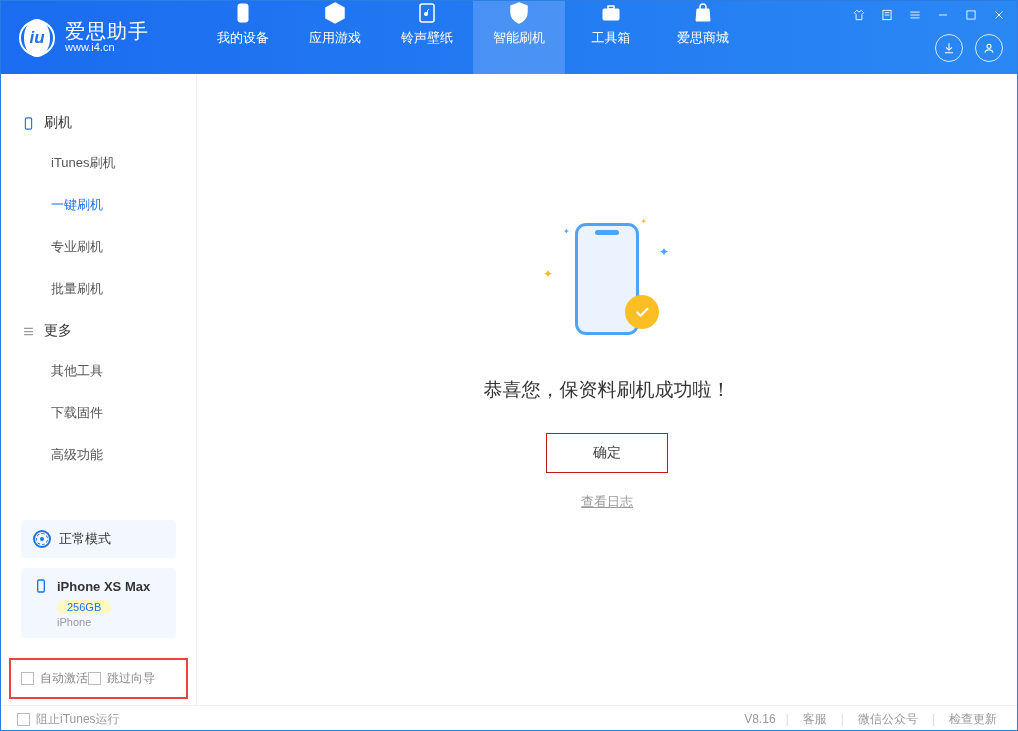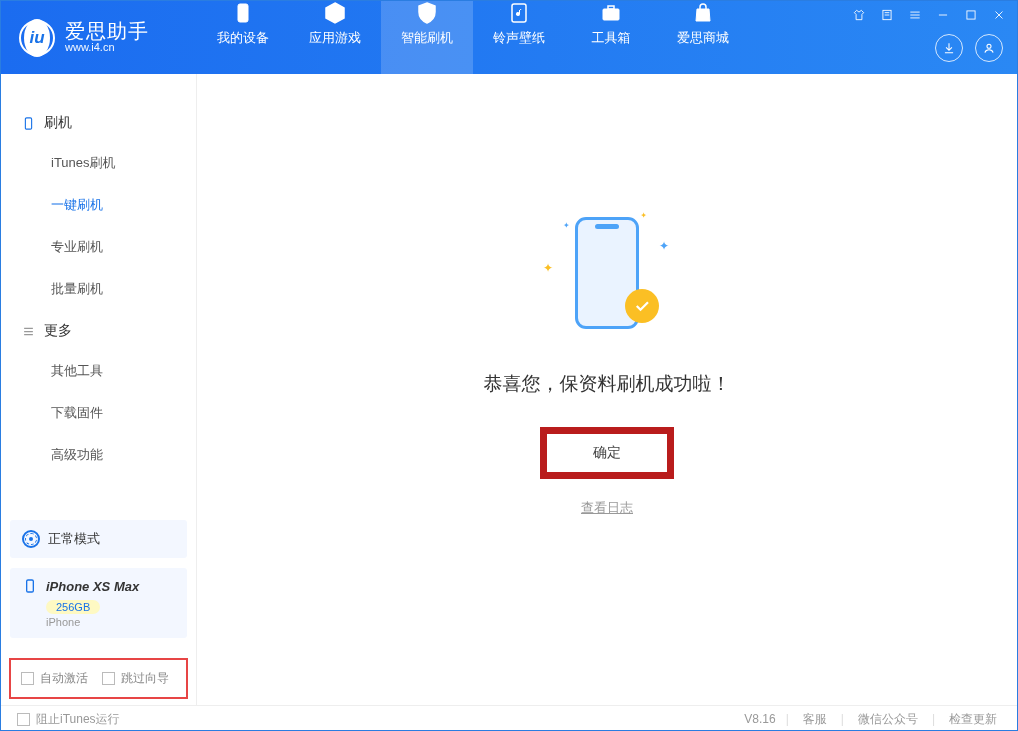--- a/index.html
+++ b/index.html
@@ -31,54 +31,54 @@
 .body { display: flex; height: 631px; }
 
 
 .sidebar { width: 196px; border-right: 1px solid #eee; display: flex; flex-direction: column; }
 .sidebar-scroll { flex: 1; padding-top: 28px; }
 .group-header { display: flex; align-items: center; gap: 8px; padding: 12px 20px 10px; color: #333; font-size: 14px; font-weight: 500; }
 .group-header svg { width: 15px; height: 15px; }
 .sub-item { padding: 12px 0 12px 50px; font-size: 13px; color: #555; cursor: pointer; }
 .sub-item.active { color: #1a73e8; }
 
-.device-block { padding: 10px 9px; }
+.device-block { padding: 10px 20px; }
 .mode-card { background: #f3f7ff; border-radius: 3px; padding: 10px 12px; display: flex; align-items: center; gap: 8px; margin-bottom: 10px; }
 .mode-card .dot { width: 18px; height: 18px; border-radius: 50%; border: 2px solid #1a73e8; display: flex; align-items: center; justify-content: center; }
 .mode-card .dot::before { content: ''; width: 4px; height: 4px; background: #1a73e8; border-radius: 50%; position: absolute; }
 .mode-card .dot { position: relative; }
 .mode-card .dot::after { content: ''; position: absolute; width: 10px; height: 10px; border: 1px dashed #1a73e8; border-radius: 50%; }
 .mode-card span { font-size: 13px; color: #333; }
 
 .dev-card { background: #f3f7ff; border-radius: 3px; padding: 10px 12px; }
 .dev-card .row1 { display: flex; align-items: center; gap: 8px; }
 .dev-card .phone-ic { width: 16px; height: 16px; }
-.dev-card .name { font-size: 13px; font-weight: 600; color: #333; font-style: italic; }
+.dev-card .name { font-size: 13px; font-weight: 600; color: #333; }
 .dev-card .cap { display: inline-block; margin: 6px 0 2px 24px; font-size: 11px; color: #1a73e8; background: #fef9c3; border-radius: 9px; padding: 1px 10px; }
 .dev-card .type { margin-left: 24px; font-size: 11px; color: #999; }
 
-.checks { border: 2px solid #e74545; margin: 10px 8px 6px; padding: 10px; display: flex; gap: 14px; }
+.checks { border: 2px solid #e74545; margin: 10px 8px 6px; padding: 10px; display: flex; }
 .ck { display: flex; align-items: center; gap: 6px; font-size: 12px; color: #888; cursor: pointer; }
 .ck .box { width: 13px; height: 13px; border: 1px solid #bbb; }
 
 
 .main { flex: 1; display: flex; flex-direction: column; align-items: center; justify-content: center; padding-bottom: 60px; }
 .illust { position: relative; width: 140px; height: 140px; margin-bottom: 28px; }
 .phone-shape { position: absolute; left: 38px; top: 14px; width: 64px; height: 112px; border: 3.5px solid #4da3f8; border-radius: 11px; background: #eaf3ff; }
 .phone-shape::before { content: ''; position: absolute; top: 4px; left: 50%; transform: translateX(-50%); width: 24px; height: 5px; background: #4da3f8; border-radius: 3px; }
 .check-badge { position: absolute; right: 18px; bottom: 20px; width: 34px; height: 34px; background: #fbbf24; border-radius: 50%; display: flex; align-items: center; justify-content: center; }
 .check-badge svg { width: 18px; height: 18px; stroke: #fff; fill: none; stroke-width: 3; }
 .spark { position: absolute; font-size: 12px; }
 .s1 { left: 6px; top: 58px; color: #fbbf24; }
 .s2 { right: 8px; top: 36px; color: #4da3f8; }
 .s3 { left: 26px; top: 18px; color: #4da3f8; font-size: 8px; }
 .s4 { right: 30px; top: 8px; color: #fbbf24; font-size: 8px; }
 
 .msg { font-size: 19px; color: #333; margin-bottom: 30px; }
-.ok-btn { border: 7px solid #b91c1c; background: #fff; padding: 10px 46px; font-size: 14px; color: #444; cursor: pointer; margin-bottom: 20px; }
+.ok-btn { border: 1px solid #b91c1c; background: #fff; padding: 10px 46px; font-size: 14px; color: #444; cursor: pointer; margin-bottom: 20px; }
 .loglink { font-size: 13px; color: #999; cursor: pointer; text-decoration: underline; }
 
 
 .footer { height: 27px; border-top: 1px solid #eee; display: flex; align-items: center; padding: 0 16px; font-size: 12px; color: #999; }
 .footer .ck { color: #999; }
 .footer .spacer { flex: 1; }
 .footer .ver { }
 .footer .flink { color: #999; cursor: pointer; padding: 0 4px; }
 .footer .sep { color: #ddd; margin: 0 10px; }
 </style>
@@ -101,33 +101,33 @@
           <rect x="7" y="3" width="10" height="18" rx="2" fill="#fff"></rect>
         </svg>
       <span>我的设备</span>
     </div>
     <div class="nav-item">
       <svg viewBox="0 0 24 24" fill="none" stroke-width="1.5">
           <path d="M12 2l9 5v10l-9 5-9-5V7l9-5z M12 12l9-5 M12 12v10 M12 12L3 7"></path>
         </svg>
       <span>应用游戏</span>
     </div>
+    <div class="nav-item">
+      <svg viewBox="0 0 24 24">
+          <rect x="5" y="3" width="14" height="18" rx="2" fill="none" stroke-width="1.5"></rect>
+          <path d="M13 8v5a2 2 0 11-1-1.7V9l3-1" fill="#fff" stroke="none"></path>
+        </svg>
+      <span>铃声壁纸</span>
+    </div>
     <div class="nav-item active">
       <svg viewBox="0 0 24 24" fill="none" stroke-width="1.5">
           <path d="M12 2l8 3v6c0 5-3.5 9-8 11-4.5-2-8-6-8-11V5l8-3z"></path>
           <path d="M8 12a4 4 0 017-2.5M16 12a4 4 0 01-7 2.5"></path>
         </svg>
       <span>智能刷机</span>
-    </div>
-    <div class="nav-item">
-      <svg viewBox="0 0 24 24">
-          <rect x="5" y="3" width="14" height="18" rx="2" fill="none" stroke-width="1.5"></rect>
-          <path d="M13 8v5a2 2 0 11-1-1.7V9l3-1" fill="#fff" stroke="none"></path>
-        </svg>
-      <span>铃声壁纸</span>
     </div>
     <div class="nav-item">
       <svg viewBox="0 0 24 24" fill="#fff">
           <rect x="4" y="8" width="16" height="11" rx="1"></rect>
           <rect x="9" y="5" width="6" height="3" fill="none" stroke-width="1.5"></rect>
         </svg>
       <span>工具箱</span>
     </div>
     <div class="nav-item">
       <svg viewBox="0 0 24 24" fill="#fff">

